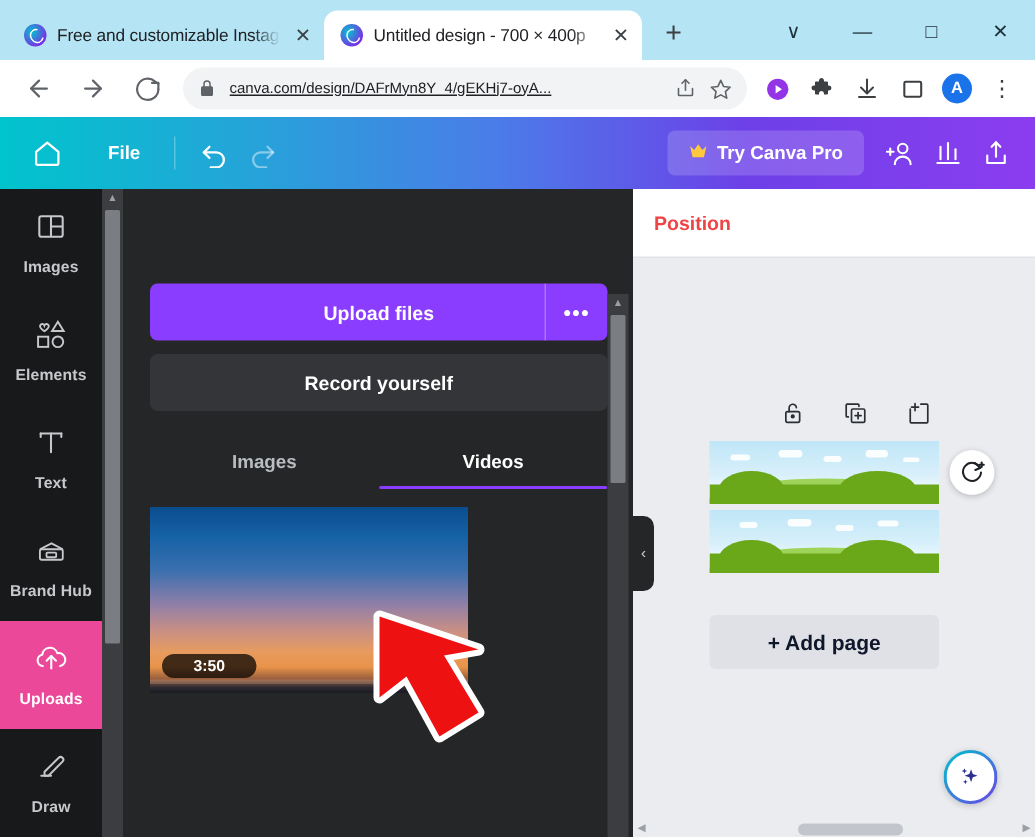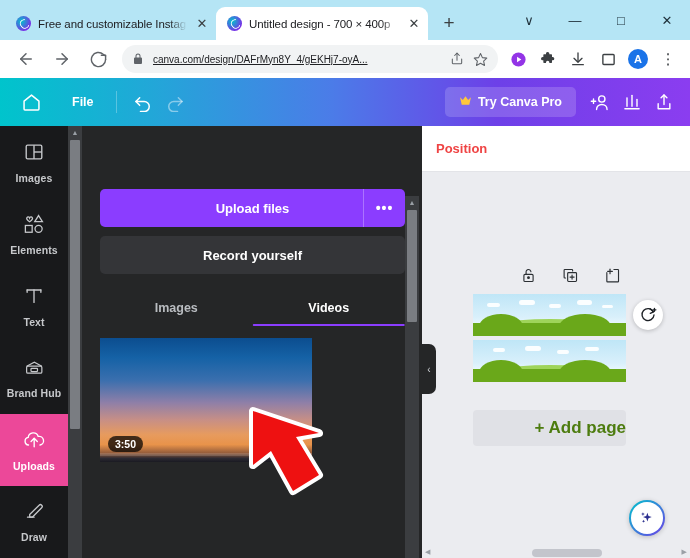--- a/index.html
+++ b/index.html
@@ -224,21 +224,21 @@
         #1a1a22 100%);
     overflow: hidden;
   }
   .video-thumb::after {
     content:""; position:absolute; left:0; right:0; bottom: 6px; height: 3px;
     background: rgba(255,255,255,0.14);
   }
   .dur-badge {
     position: absolute; left: 8px; bottom: 10px;
     background: rgba(0,0,0,0.72); border-radius: 9px;
-    padding: 2px 7px; color: #fff; font-size: 10.5px; font-weight: bold;
+    padding: 2px 21px; color: #fff; font-size: 10.5px; font-weight: bold;
   }
 
   
   .panel-scroll {
     position: absolute; left: 405px; top: 196px; width: 14px; height: 362px;
     background: #3b3d40;
   }
   .panel-scroll-arrow {
     position: absolute; left: 0; top: 0; width: 14px; height: 13px;
     display: flex; align-items: center; justify-content: center;
@@ -303,22 +303,22 @@
   .rotate-btn {
     position: absolute; left: 211px; top: 174px;
     width: 30px; height: 30px; border-radius: 50%;
     background: #ffffff; box-shadow: 0 1px 4px rgba(0,0,0,0.22);
     display: flex; align-items: center; justify-content: center; color: #1d2126;
   }
   .add-page-btn {
     position: absolute; left: 51px; top: 284px;
     width: 153px; height: 36px; border-radius: 4px;
     background: #e0e1e6;
-    display: flex; align-items: center; justify-content: flex-end;
-    font-size: 17px; font-weight: bold; color: #4d7c0f;
+    display: flex; align-items: center; justify-content: center;
+    font-size: 14px; font-weight: bold; color: #0f172a;
   }
   .ai-btn {
     position: absolute; left: 207px; top: 374px;
     width: 36px; height: 36px; border-radius: 50%;
     background: #ffffff;
     border: 2px solid transparent;
     background-image: linear-gradient(#fff,#fff), linear-gradient(135deg,#00c4cc,#6d40e8);
     background-origin: border-box; background-clip: content-box, border-box;
     box-shadow: 0 1px 5px rgba(0,0,0,0.2);
     display: flex; align-items: center; justify-content: center;

